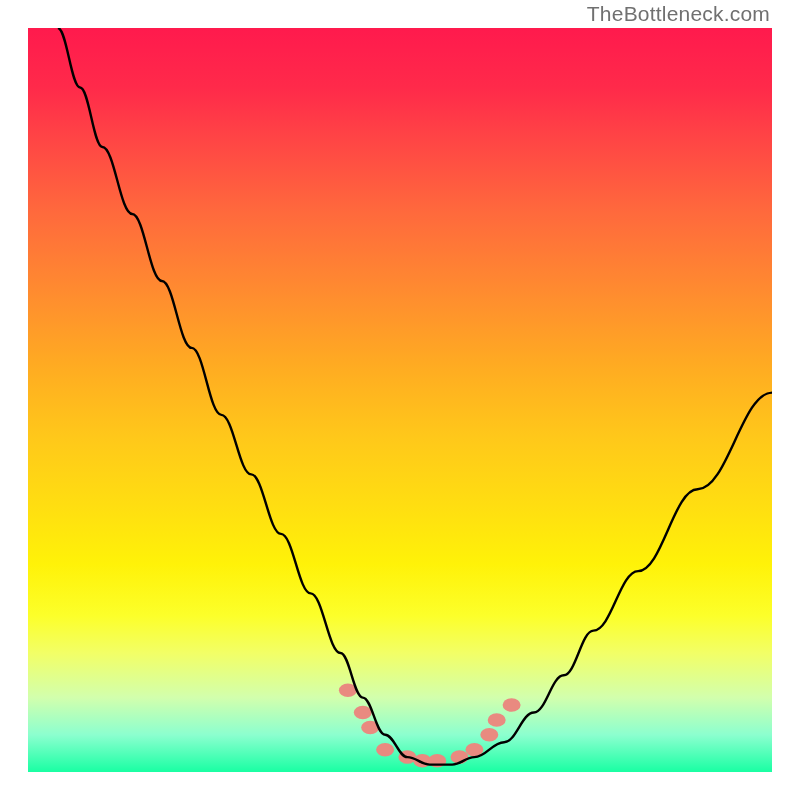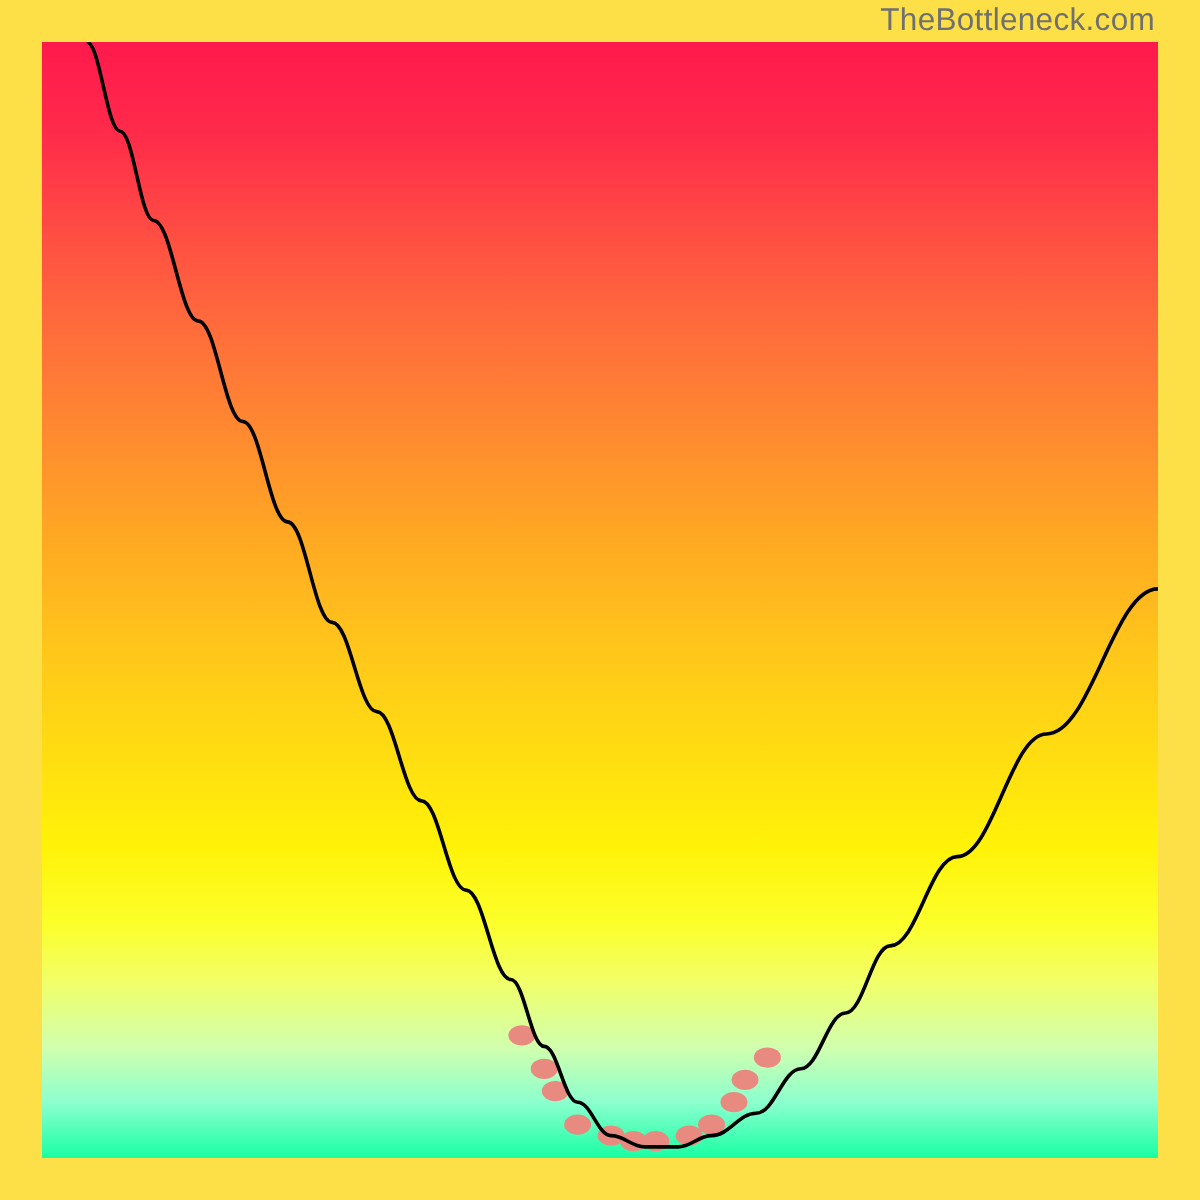--- a/index.html
+++ b/index.html
@@ -9,21 +9,21 @@
     height: 800px;
     background: #000;
     overflow: hidden;
   }
   .frame {
     position: absolute;
     top: 0;
     left: 0;
     width: 800px;
     height: 800px;
-    background: #fde047;
+    background: #ffffff;
   }
   .plot-area {
     position: absolute;
     top: 28px;
     left: 28px;
     width: 744px;
     height: 744px;
     background: linear-gradient(to bottom,
       #ff1a4d 0%,
       #ff2a4a 8%,

